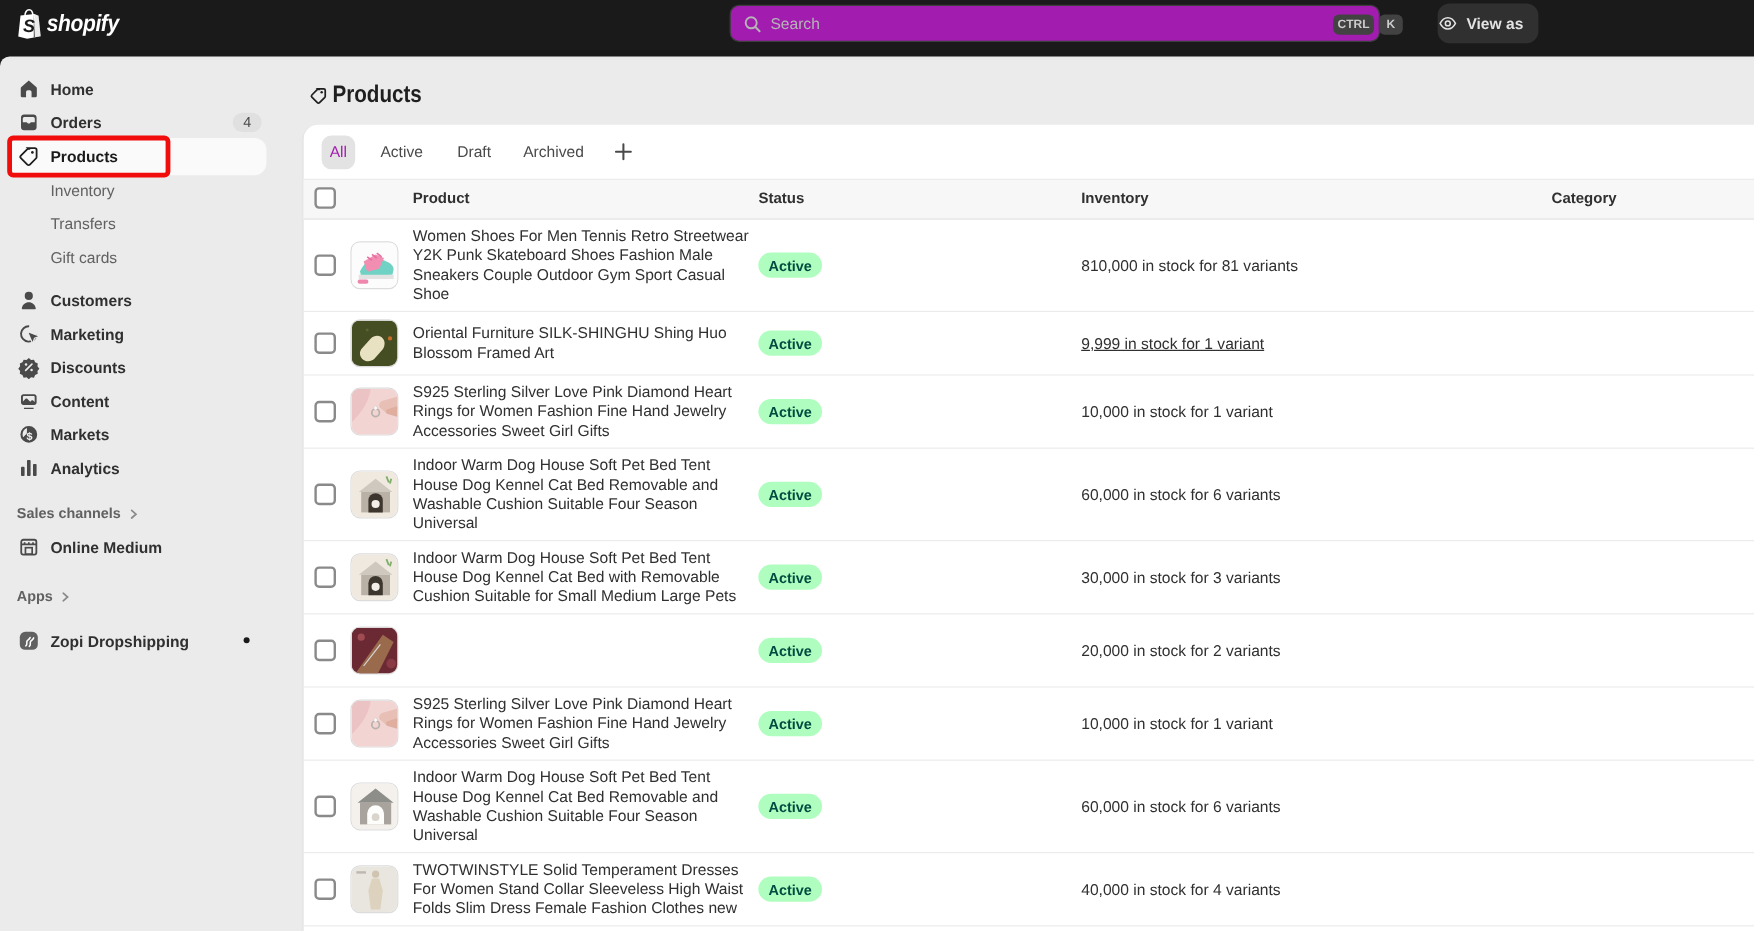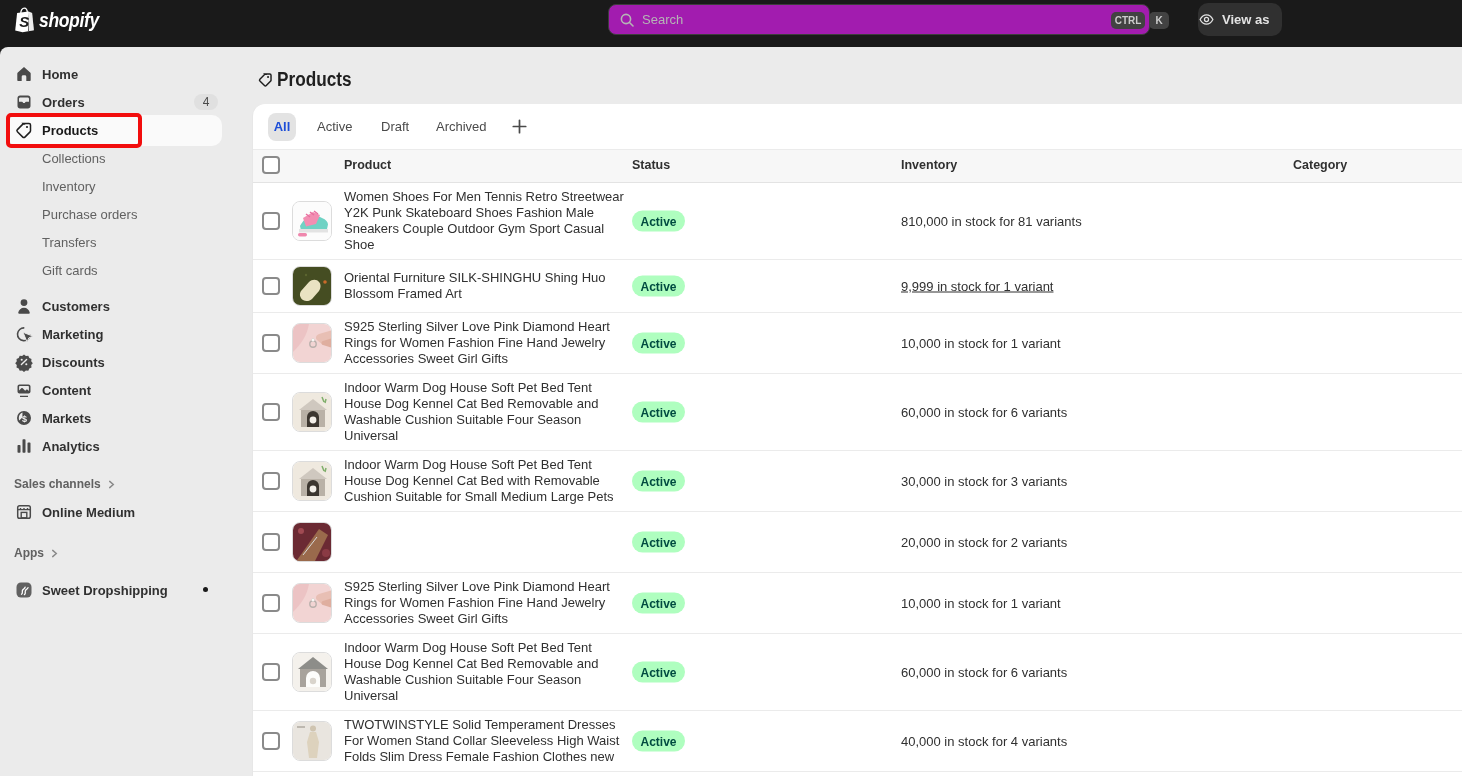--- a/index.html
+++ b/index.html
@@ -34,21 +34,21 @@
 .redbox { position:absolute; left:6px; top:-3px; width:136px; height:35px; border:4px solid #f20d0d; border-radius:5px; z-index:5; }
 .sechead { height:28px; display:flex; align-items:center; color:#616161; font-size:12px; font-weight:bold; padding-left:14px; gap:6px; }
 .dot { position:absolute; left:203px; top:11px; width:5px; height:5px; border-radius:50%; background:#1a1a1a; }
 
 .pagetitle { position:absolute; left:257px; top:21px; display:flex; align-items:center; gap:3px;
   color:#1f1f1f; font-size:20px; font-weight:bold; }
 .card { position:absolute; left:253px; top:57px; width:1209px; height:700px; background:#fff;
   border-radius:12px 0 0 0; box-shadow:0 1px 2px rgba(0,0,0,.07); }
 .tabs { position:relative; height:45px; }
 .tab { position:absolute; top:8.5px; height:28px; display:flex; align-items:center; font-size:13px; color:#4a4a4a; border-radius:8px; }
-.tab.sel { background:#e3e3e3; color:#1d4ed8; font-weight:bold; }
+.tab.sel { background:#e3e3e3; color:#a21caf; font-weight:normal; }
 .thead { position:relative; height:34px; background:#f7f7f7; border-top:1px solid #ebebeb;
   border-bottom:1px solid #e3e3e3; font-size:12.5px; font-weight:bold; color:#303030; }
 .thead span { position:absolute; top:8px; }
 .row { position:relative; border-bottom:1px solid #ebebeb; }
 .cb { position:absolute; left:8.5px; width:18px; height:18px; background:#fff; border:2px solid #8a8a8a; border-radius:4px; }
 .thumb { position:absolute; left:39px; width:40px; height:40px; border-radius:8px; border:1px solid #dcdcdc; overflow:hidden; }
 .title { position:absolute; left:91px; font-size:13px; line-height:16px; color:#303030; }
 .abadge { position:absolute; left:379px; width:53px; height:21px; background:#affebf; border-radius:10.5px;
   color:#014b40; font-size:12px; font-weight:bold; display:flex; align-items:center; justify-content:center; }
 .inv { position:absolute; left:648px; font-size:13px; color:#303030; }
@@ -109,23 +109,21 @@
       <div class="navitem" style="position:absolute;left:0;top:0;width:232px;">
           <span class="ic">
         <svg width="20" height="20" viewBox="0 0 20 20" fill="none" stroke="#1f1f1f" stroke-width="1.5">
               <path d="M9.2 3.5 h5.8 c.8 0 1.5.7 1.5 1.5 v5.8 c0 .4-.2.8-.4 1.1 l-5.2 5.2 c-.6.6-1.5.6-2.1 0 l-5.4-5.4 c-.6-.6-.6-1.5 0-2.1 l5.2-5.2 c.3-.3.7-.4 1.1-.4 Z"></path>
               <circle cx="13" cy="7" r="1.1" fill="#1f1f1f" stroke="none"></circle>
             </svg>
       </span>
           <span class="lbl" style="color:#1a1a1a;">Products</span>
         </div>
     </div>
-    <div class="navsub">Collections</div>
     <div class="navsub">Inventory</div>
-    <div class="navsub">Purchase orders</div>
     <div class="navsub">Transfers</div>
     <div class="navsub">Gift cards</div>
     <div style="height:8px"></div>
     <div class="navitem">
         <span class="ic">
       <svg width="20" height="20" viewBox="0 0 20 20">
             <path fill="#4a4a4a" d="M10 3.2 a3.4 3.4 0 1 1 0 6.8 a3.4 3.4 0 0 1 0-6.8 Z M4.2 16.8 c.5-3 2.9-5 5.8-5 s5.3 2 5.8 5 c.1.5-.3.9-.8.9 H5 c-.5 0-.9-.4-.8-.9 Z"></path>
           </svg>
     </span>
         <span class="lbl">Customers</span>
@@ -194,21 +192,21 @@
           <path d="M3 1.5 L7 5 L3 8.5"></path>
         </svg></div>
     <div style="height:9px"></div>
     <div class="navitem" style="position:relative;">
         <span class="ic">
       <svg width="20" height="20" viewBox="0 0 20 20">
             <rect x="2.5" y="2.5" width="15" height="15" rx="4.5" fill="#616161"></rect>
             <path fill="none" stroke="#fff" stroke-width="1.3" stroke-linecap="round" d="M7.5 14.2 c2-1.4 0-2.6 1.2-4.2 c.8-1.1 2-1.4 2.4-2.8 M10.4 14.6 c2-1.4 0-2.6 1.2-4.2 c.8-1.1 2-1.4 2.4-2.8"></path>
           </svg>
     </span>
-        <span class="lbl">Sweet Dropshipping</span>
+        <span class="lbl">Zopi Dropshipping</span>
         <span class="dot"></span>
       </div>
   </div>
   <div class="pagetitle">
     <svg width="17" height="17" viewBox="0 0 20 20" fill="none" stroke="#1f1f1f" stroke-width="1.7">
         <path d="M9.2 3.5 h5.8 c.8 0 1.5.7 1.5 1.5 v5.8 c0 .4-.2.8-.4 1.1 l-5.2 5.2 c-.6.6-1.5.6-2.1 0 l-5.4-5.4 c-.6-.6-.6-1.5 0-2.1 l5.2-5.2 c.3-.3.7-.4 1.1-.4 Z"></path>
         <circle cx="13" cy="7" r="1.2" fill="#1f1f1f" stroke="none"></circle>
       </svg>
     <span style="display:inline-block; transform:scaleX(0.86); transform-origin:0 50%;">Products</span>
   </div>

